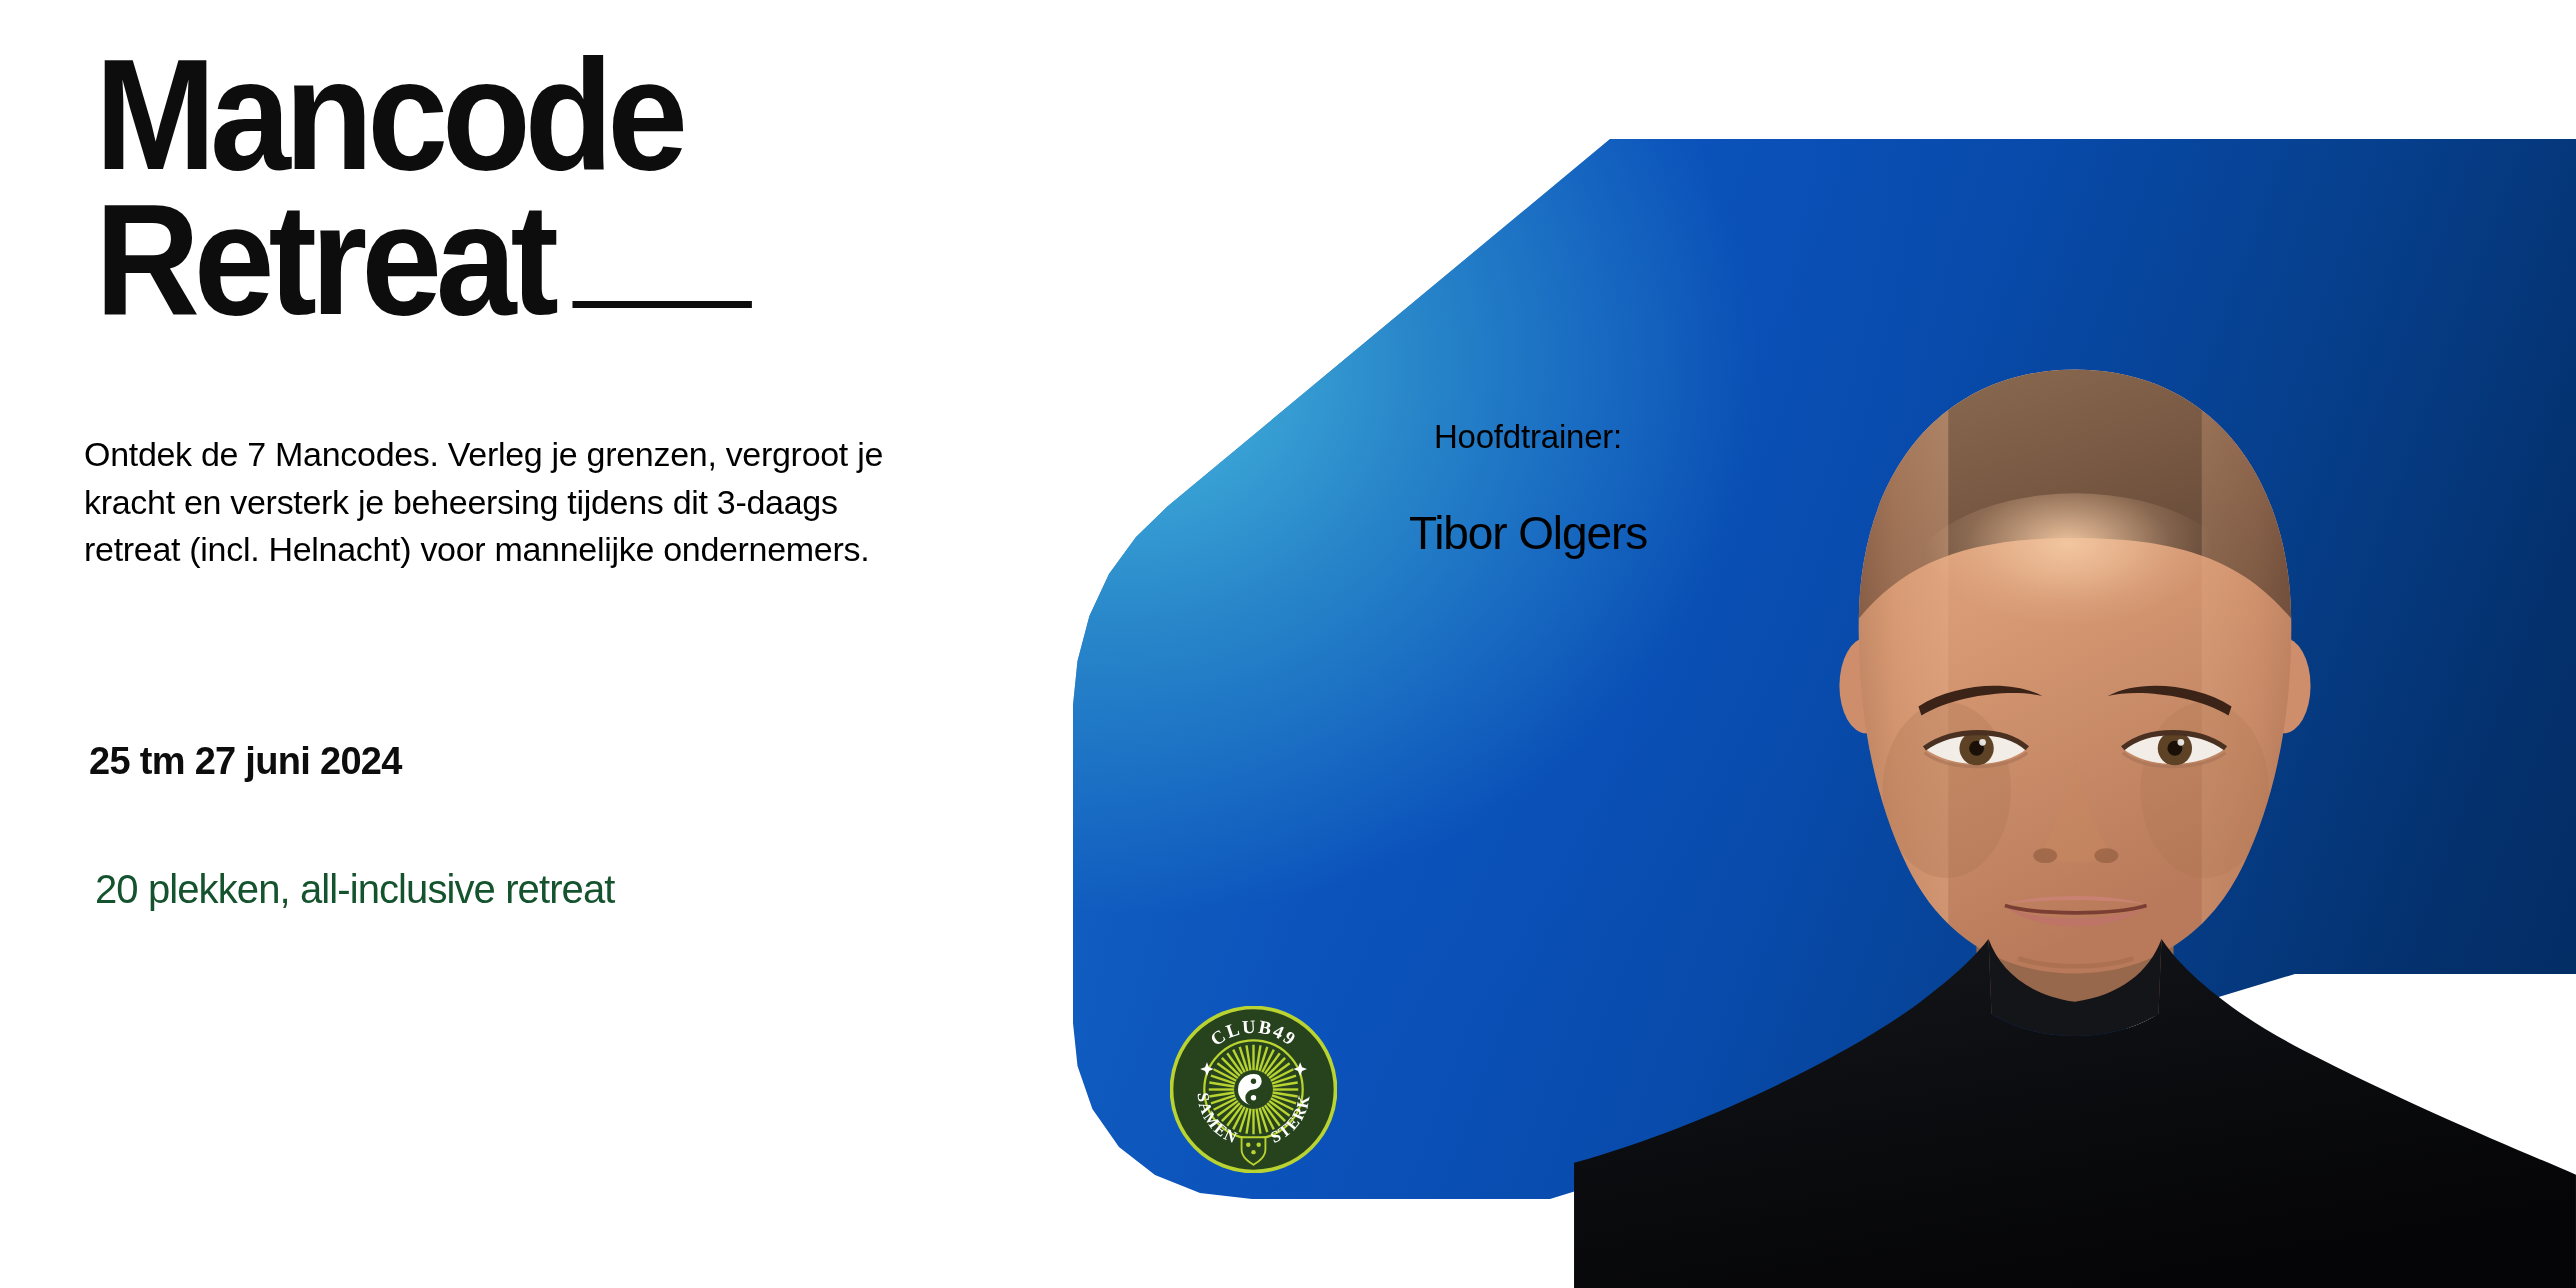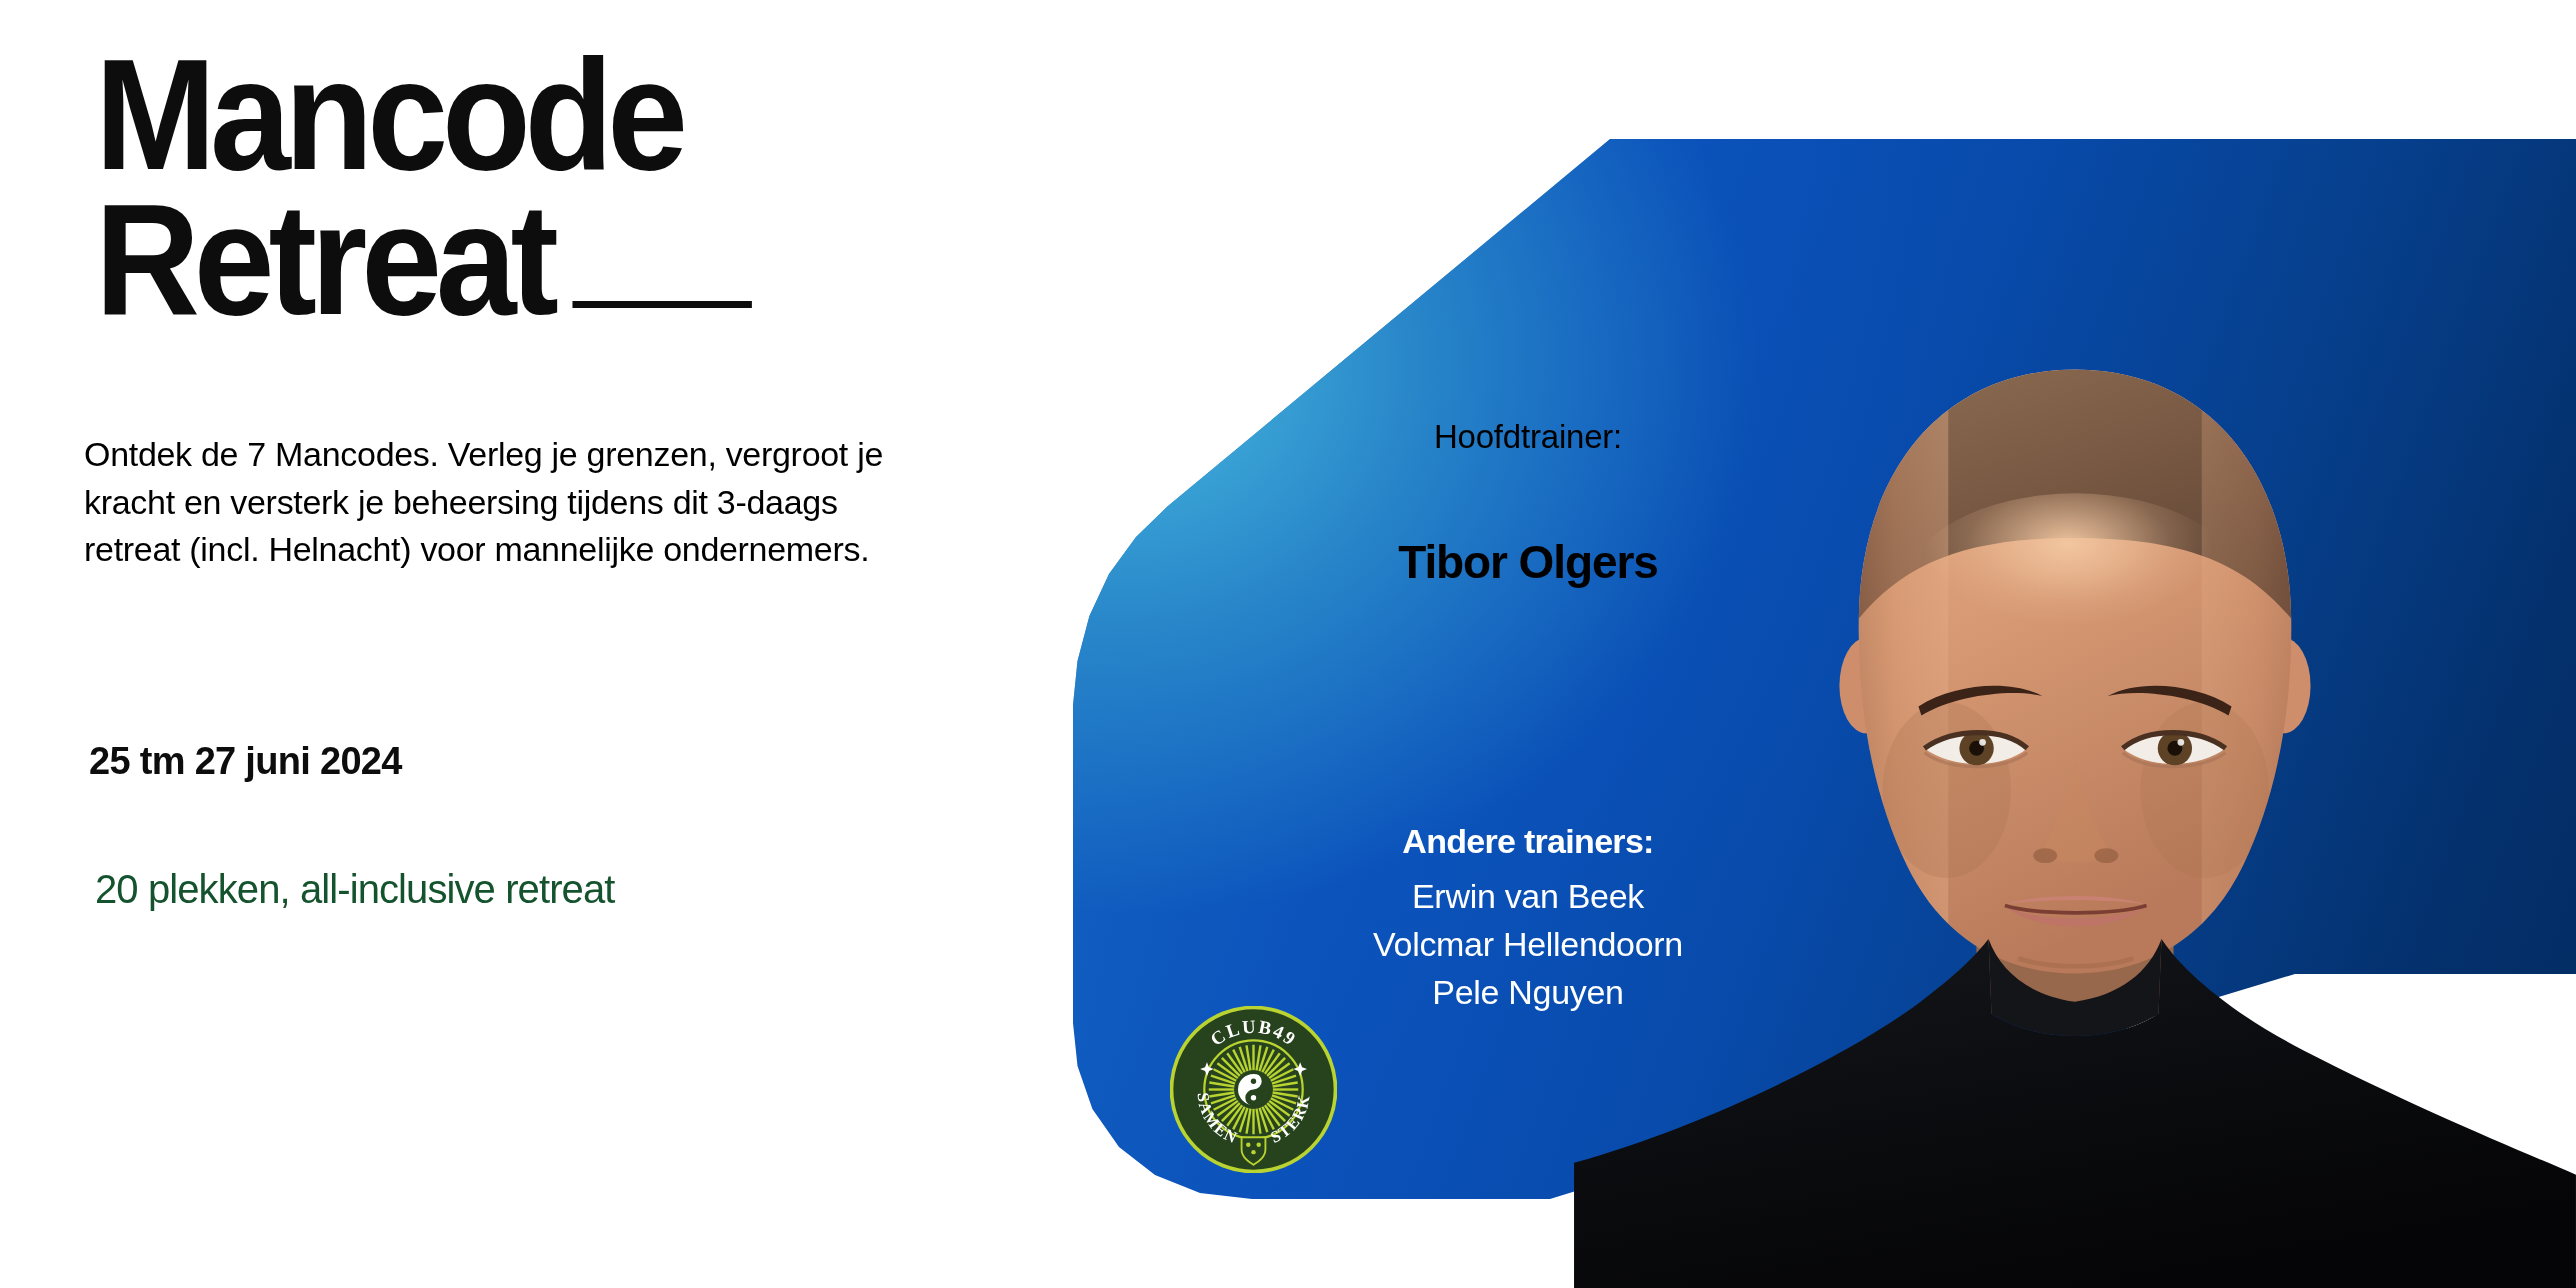--- a/index.html
+++ b/index.html
@@ -121,23 +121,23 @@
     text-align:center;
     color:#000000;
   }
   .trainer-role {
     font-size:33px;
     font-weight:normal;
     letter-spacing:-0.2px;
     line-height:1.2;
   }
   .trainer-name {
-    margin-top:80px;
+    margin-top:51px;
     font-size:46px;
-    font-weight:bold;
+    font-weight:normal;
     letter-spacing:-1.1px;
     line-height:1.1;
   }
 
   .others-block {
     position:absolute;
     left:179px; top:820px;
     width:552px;
     text-align:center;
     color:#FFFFFF;
@@ -193,26 +193,20 @@
 
   <div class="blue-panel"></div>
 
   <div class="panel-tag">Persoonlijke Groei</div>
 
   <div class="trainer-block">
     <div class="trainer-role">Hoofdtrainer:</div>
     <div class="trainer-name">Tibor Olgers</div>
   </div>
 
-  <div class="others-block">
-    <div class="others-title">Andere trainers:</div>
-    <div class="others-name">Erwin van Beek</div>
-    <div class="others-name">Volcmar Hellendoorn</div>
-    <div class="others-name">Pele Nguyen</div>
-  </div>
 </div>
 
 <div class="badge">
   <svg width="167" height="167" viewBox="0 0 224 224" xmlns="http://www.w3.org/2000/svg">
     <defs>
       <path id="arcTop" d="M 36 112 A 76 76 0 0 1 188 112" fill="none"></path>
       <path id="arcBotL" d="M 40 96 A 72 72 0 0 0 108 188" fill="none"></path>
       <path id="arcBotR" d="M 116 188 A 72 72 0 0 0 184 96" fill="none"></path>
     </defs>
 

